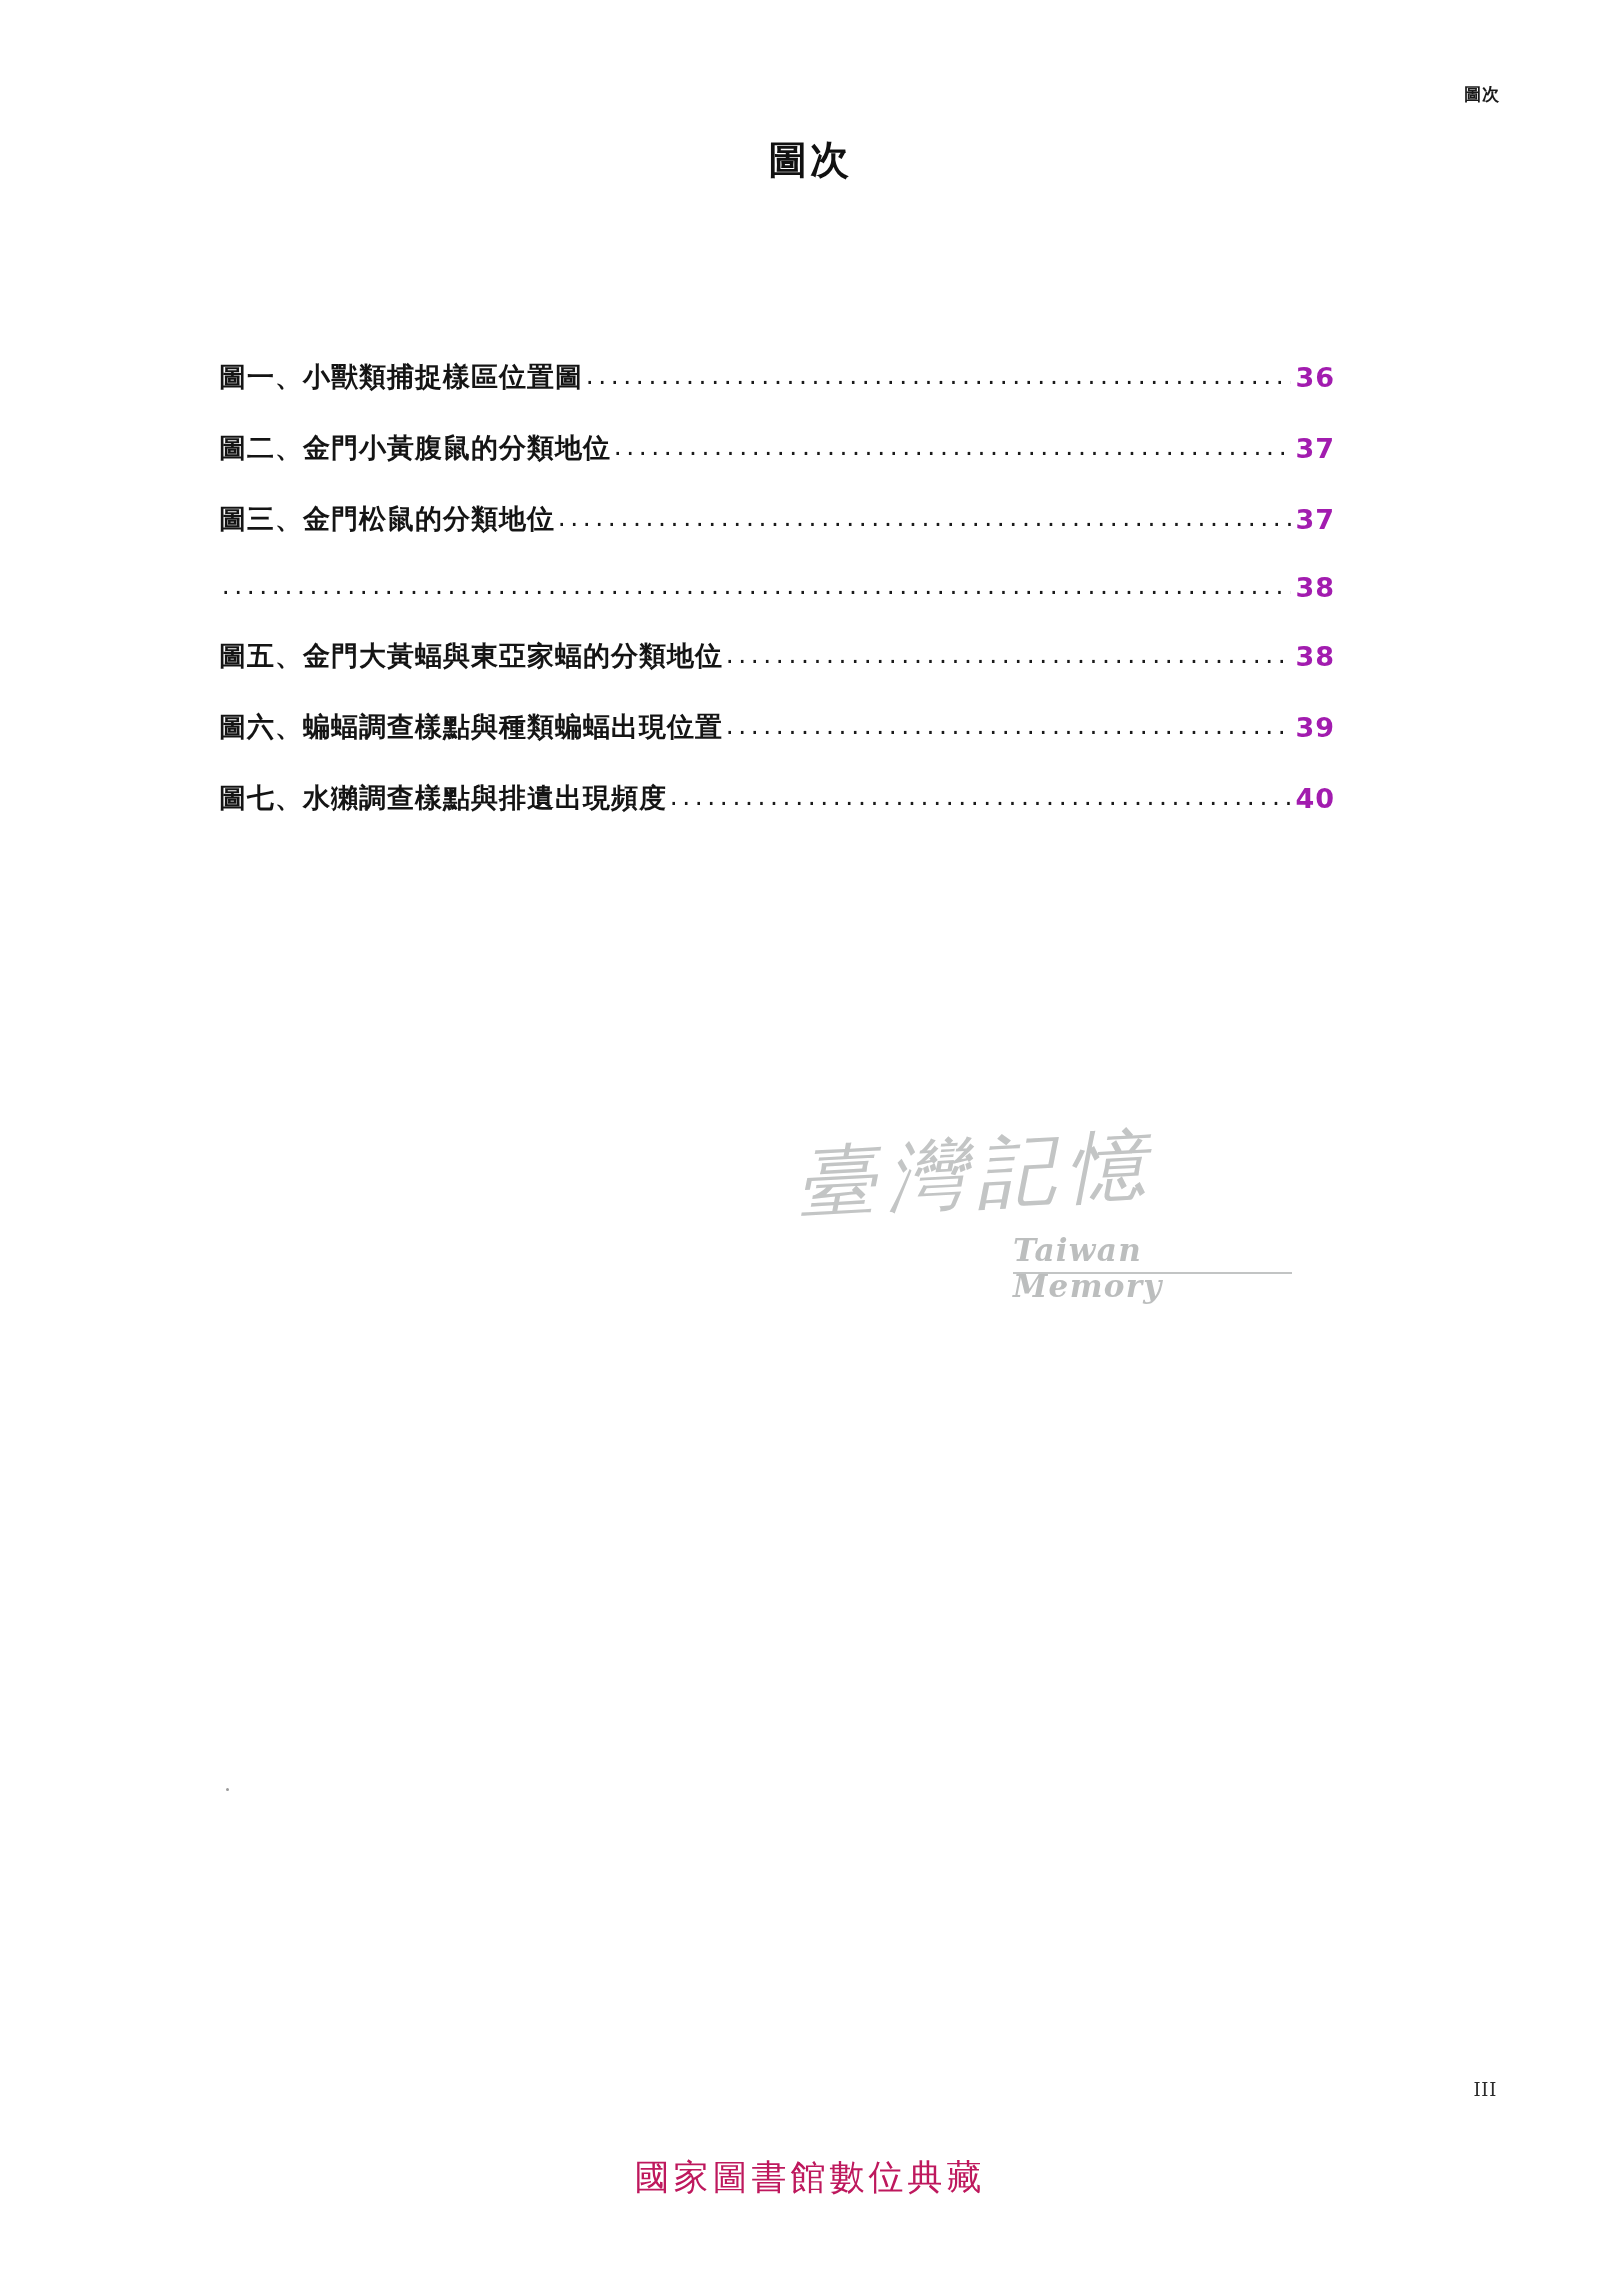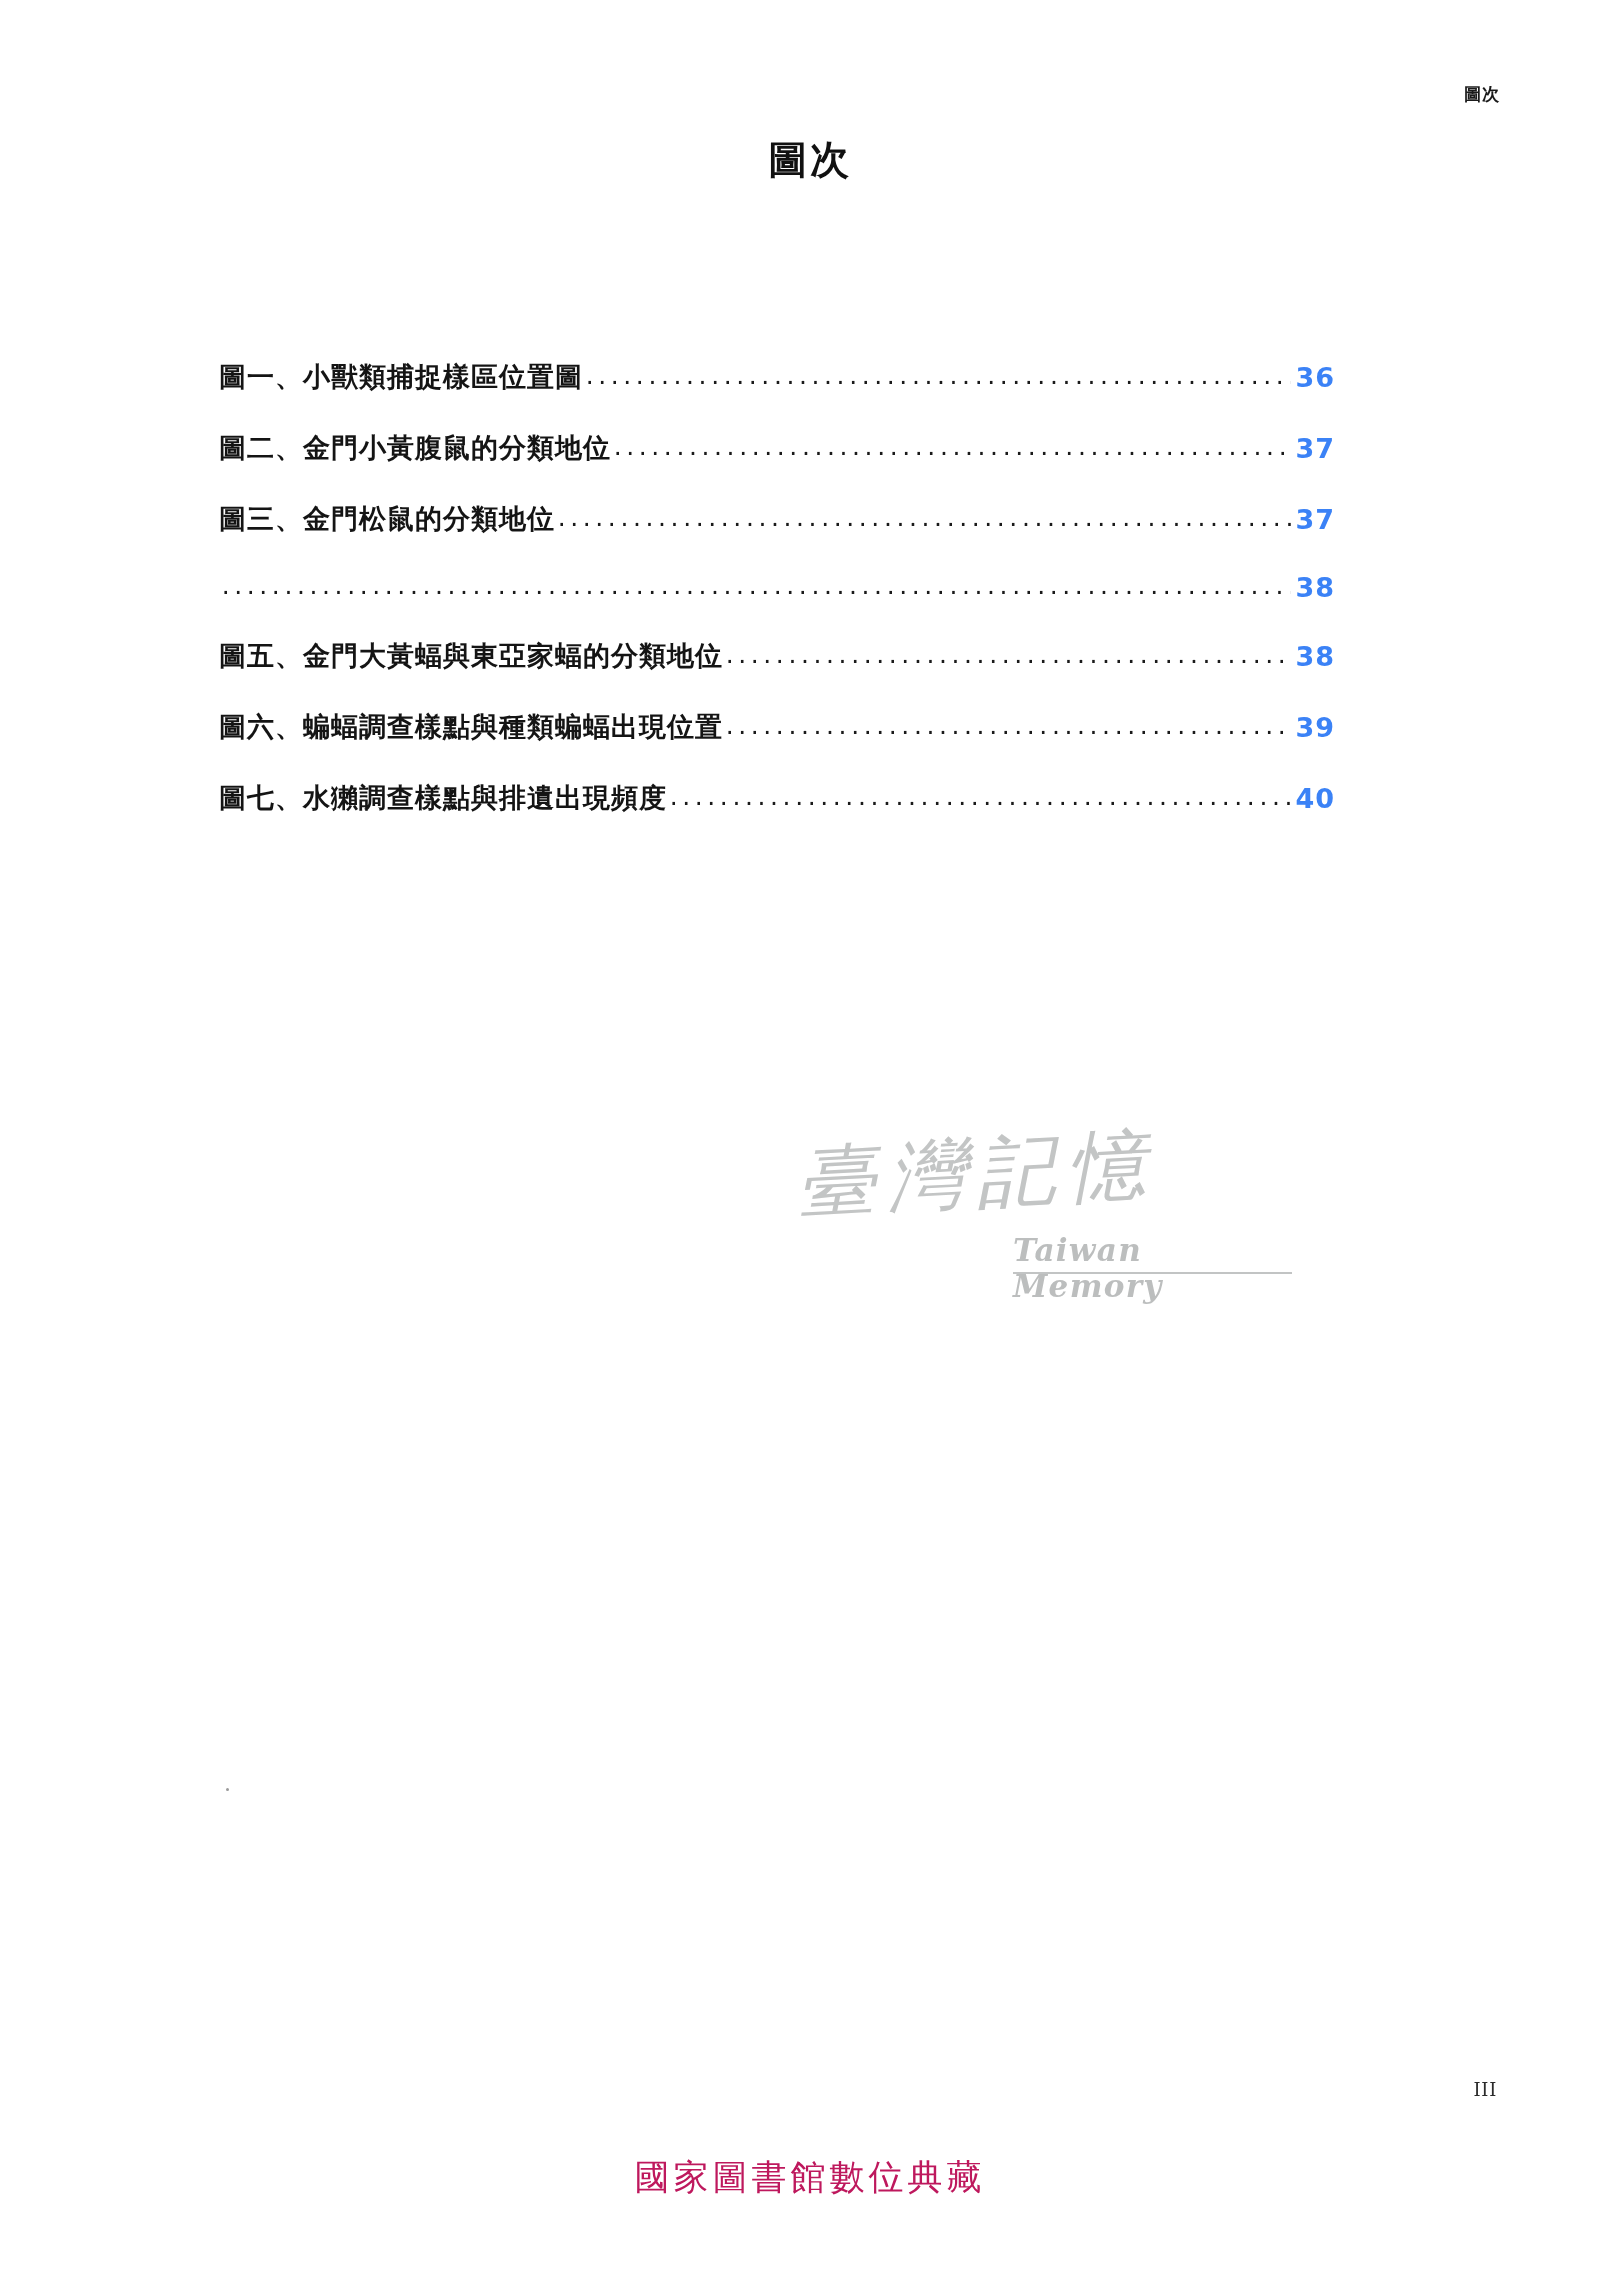--- a/index.html
+++ b/index.html
@@ -73,21 +73,21 @@
     font-weight: normal;
     letter-spacing: 4.6px;
     color: #1a1a1a;
     position: relative;
     top: -2px;
   }
   .fig-page {
     flex: 0 0 auto;
     font-size: 27px;
     font-weight: bold;
-    color: #3b82f6;
+    color: #a21caf;
     text-align: right;
     min-width: 41px;
   }
 
   
   .watermark {
     position: absolute;
     left: 784px;
     top: 1122px;
     width: 505px;

